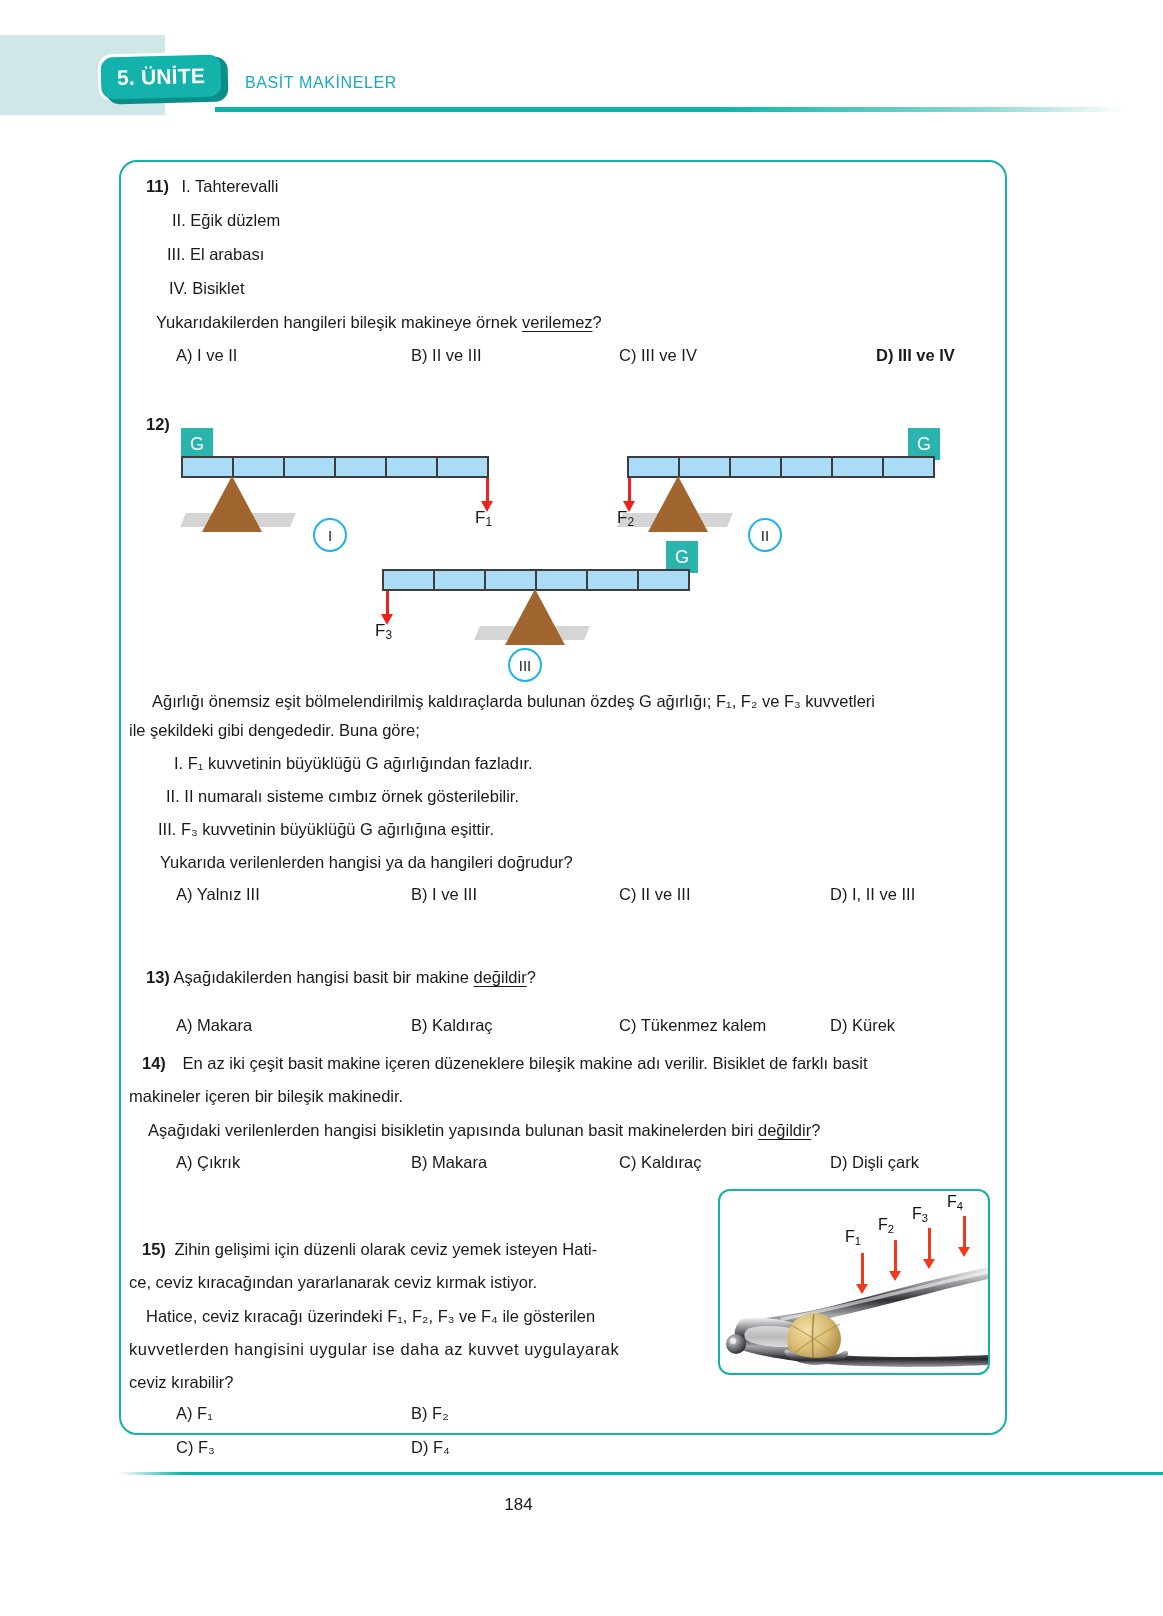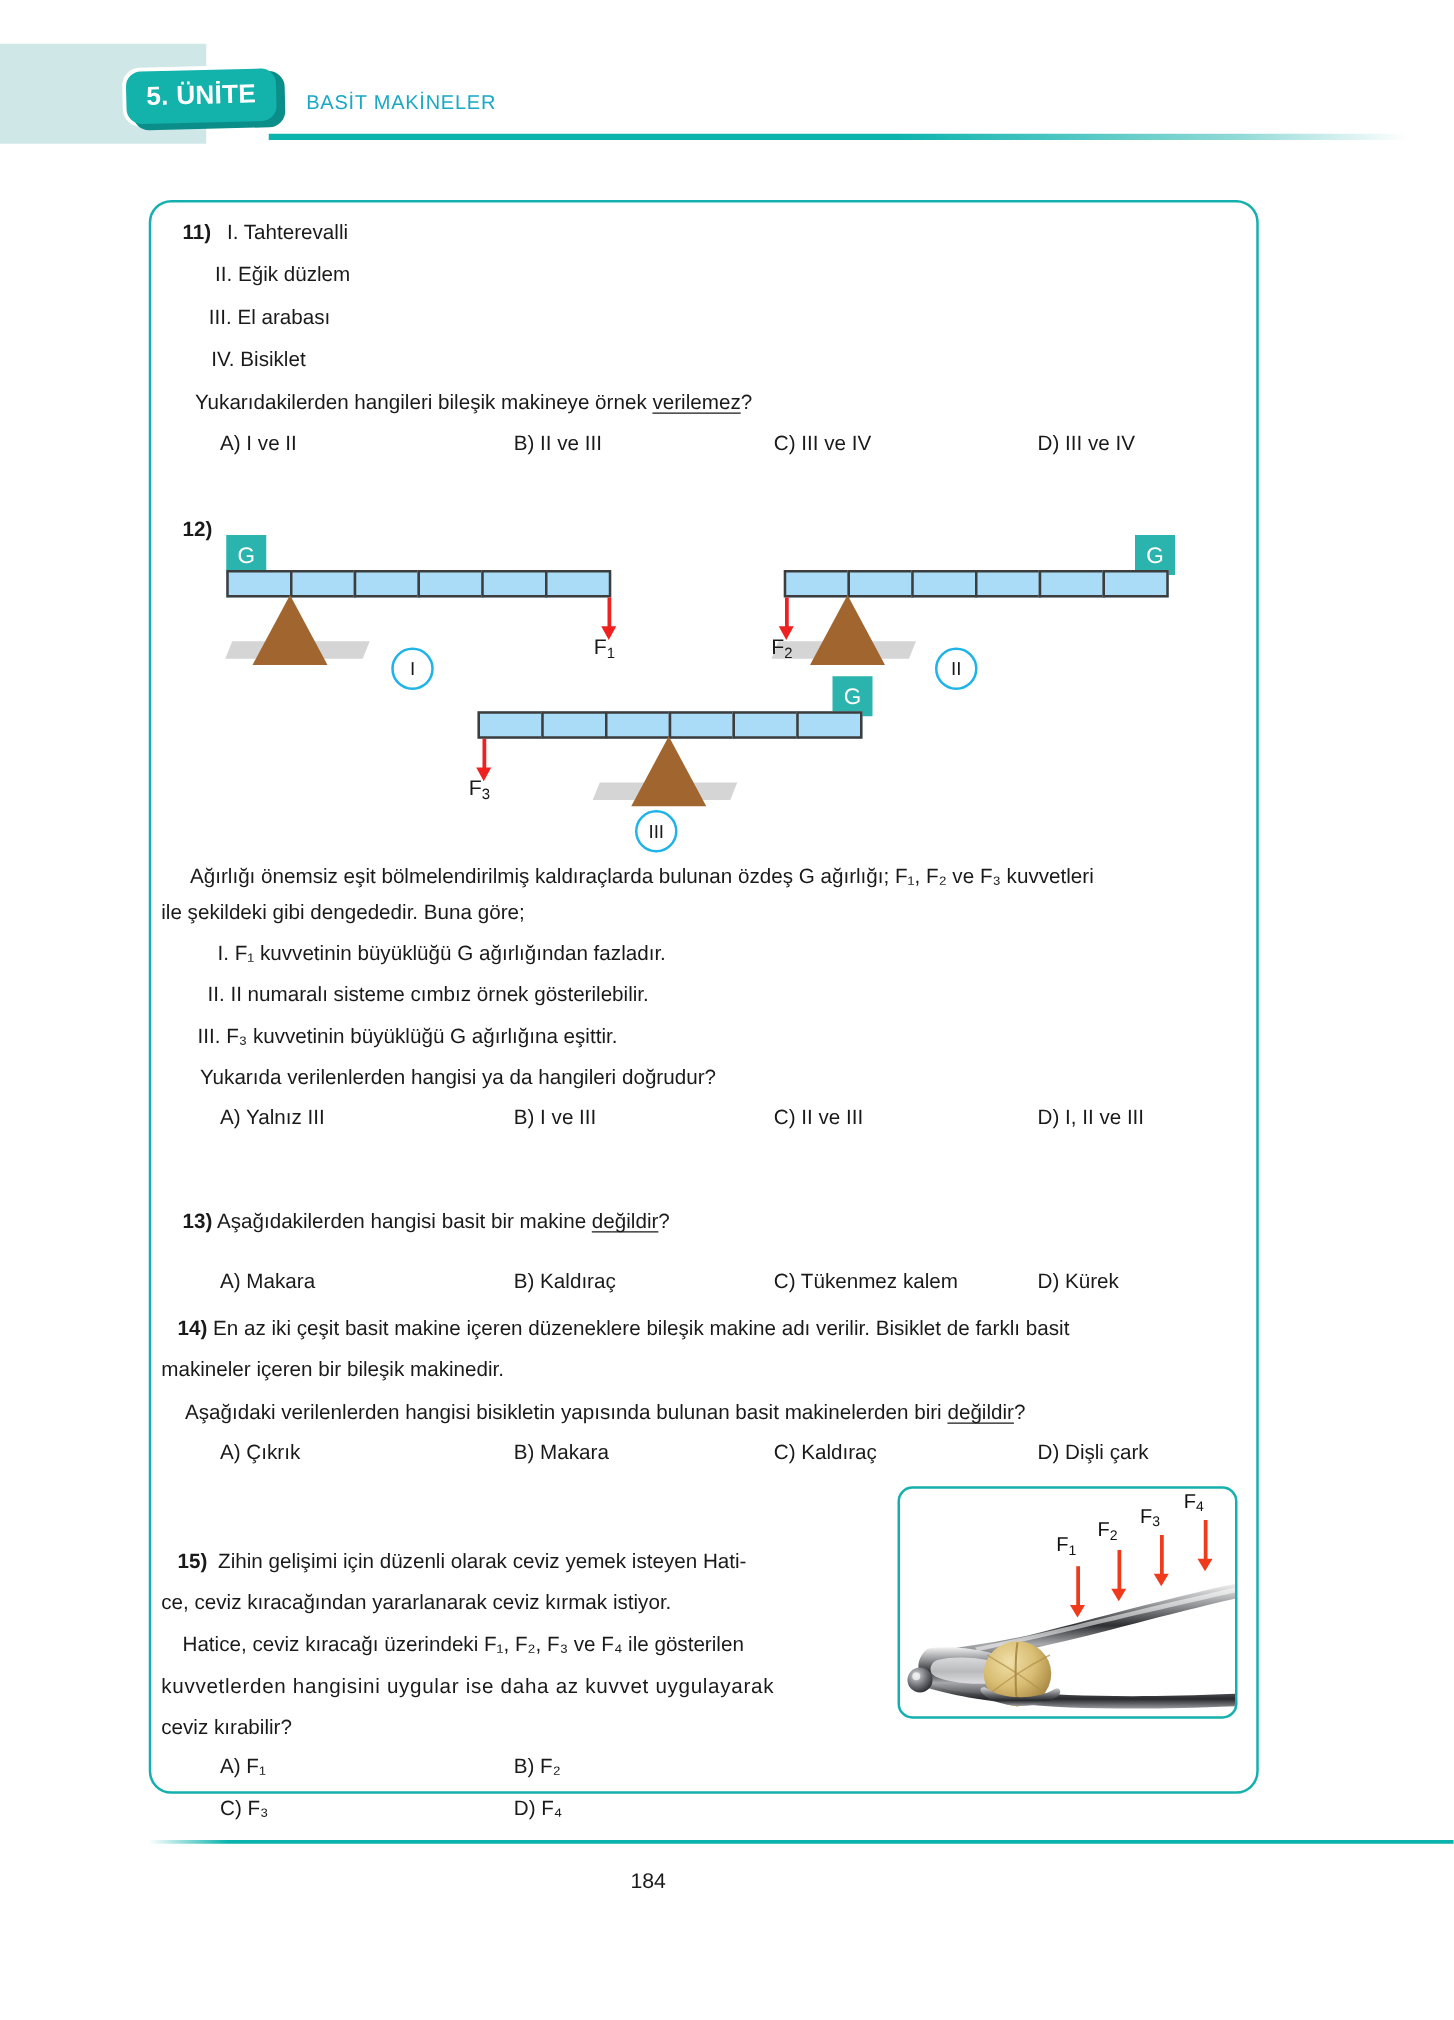--- a/index.html
+++ b/index.html
@@ -198,21 +198,21 @@
 <div class="q" style="left:172px; top:209px;">II. Eğik düzlem</div>
 <div class="q" style="left:167px; top:243px;">III. El arabası</div>
 <div class="q" style="left:169px; top:277px;">IV. Bisiklet</div>
 <div class="q" style="left:156px; top:311px;">
   <span>Yukarıdakilerden hangileri bileşik makineye örnek </span><span class="u">verilemez</span><span>?</span>
 </div>
 <div class="opts" style="left:0; top:346px; width:1163px; height:22px;">
   <span style="left:176px;">A) I ve II</span>
   <span style="left:411px;">B) II ve III</span>
   <span style="left:619px;">C) III ve IV</span>
-  <span style="left:830px;">D) III ve IV</span>
+  <span style="left:876px;font-weight:bold;">D) III ve IV</span>
 </div>
 
 <div class="q qnum" style="left:146px; top:413px;">12)</div>
 
 <div class="fig">
   <div class="gblock" style="left:181px; top:428px;">G</div>
   <div class="bar" style="left:181px; top:456px;">
     <div class="cell"></div>
     <div class="cell"></div>
     <div class="cell"></div>
@@ -295,21 +295,21 @@
 </div>
 <div class="opts" style="left:0; top:1000px; width:1163px; height:22px;margin-top:16px;">
   <span style="left:176px;">A) Makara</span>
   <span style="left:411px;">B) Kaldıraç</span>
   <span style="left:619px;">C) Tükenmez kalem</span>
   <span style="left:830px;">D) Kürek</span>
 </div>
 
 <div class="q" style="left:142px; top:1052px;">
   <span class="qnum">14)</span>
-  <span style="margin-left:0;">En az iki çeşit basit makine içeren düzeneklere bileşik makine adı verilir. Bisiklet de farklı basit</span>
+  <span style="margin-left:12px;">En az iki çeşit basit makine içeren düzeneklere bileşik makine adı verilir. Bisiklet de farklı basit</span>
 </div>
 <div class="q" style="left:129px; top:1085px;">makineler içeren bir bileşik makinedir.</div>
 <div class="q" style="left:148px; top:1119px;">
   <span>Aşağıdaki verilenlerden hangisi bisikletin yapısında bulunan basit makinelerden biri </span><span class="u">değildir</span><span>?</span>
 </div>
 <div class="opts" style="left:0; top:1153px; width:1163px; height:22px;">
   <span style="left:176px;">A) Çıkrık</span>
   <span style="left:411px;">B) Makara</span>
   <span style="left:619px;">C) Kaldıraç</span>
   <span style="left:830px;">D) Dişli çark</span>

